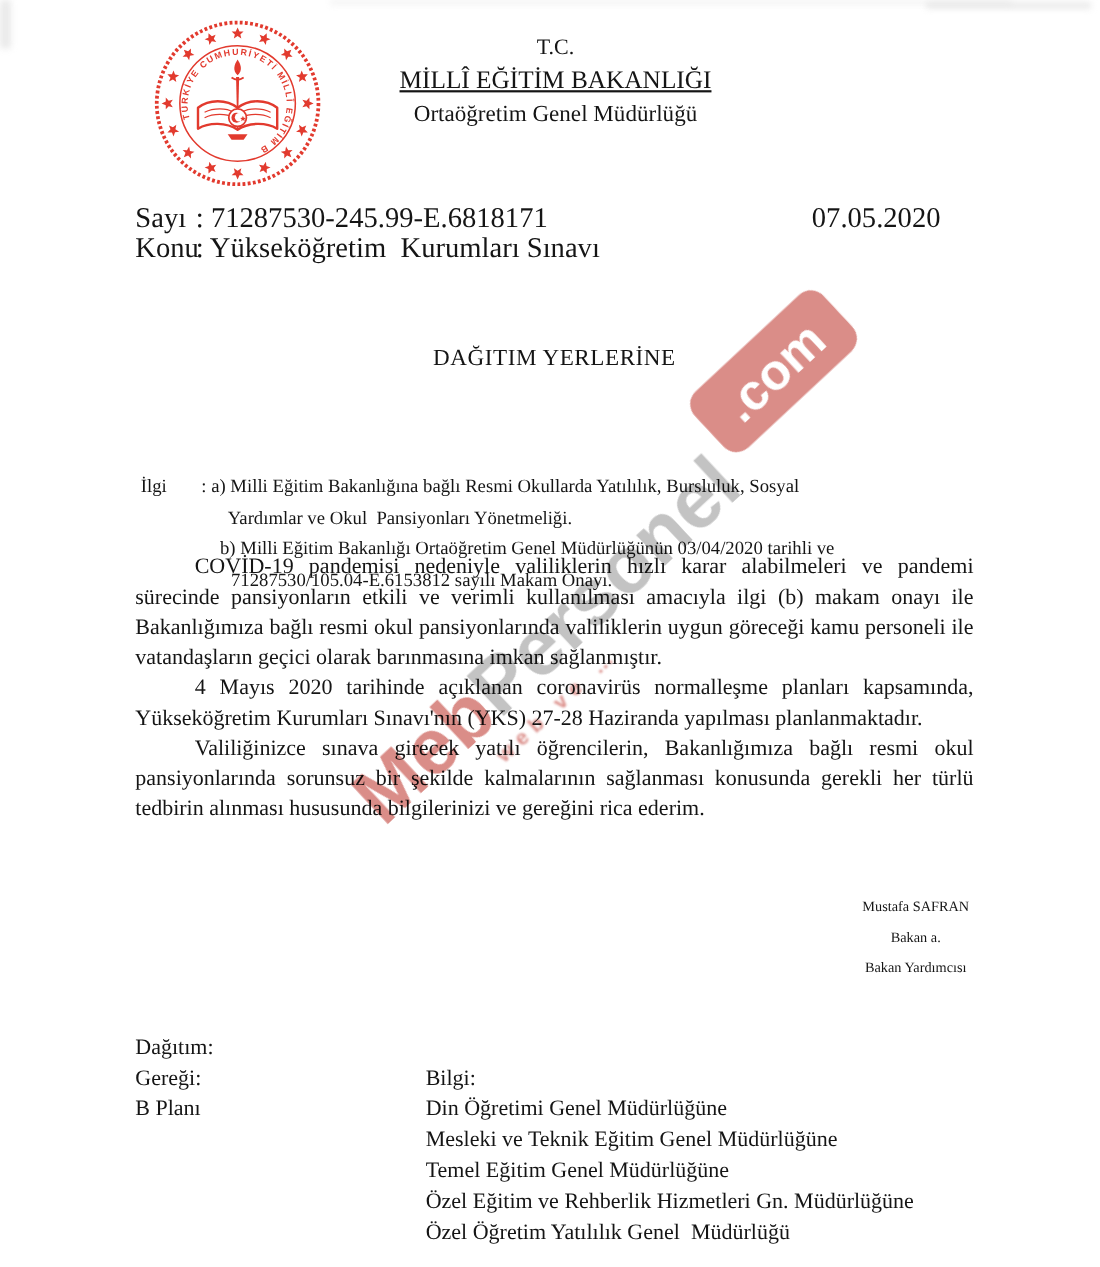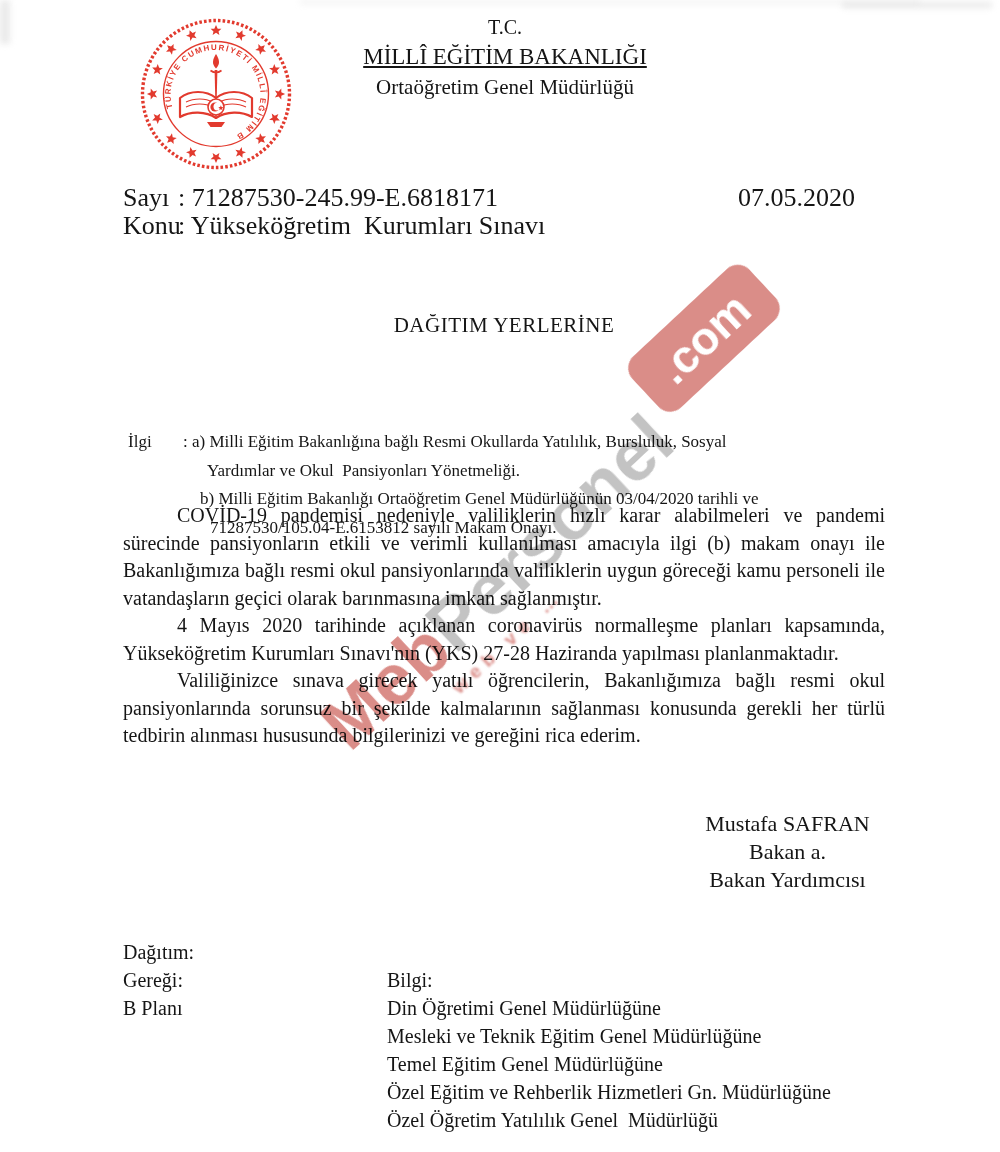--- a/index.html
+++ b/index.html
@@ -3,21 +3,21 @@
 <meta charset="utf-8">
 <style>
   html,body{margin:0;padding:0;background:#e8e8e8;}
   .page{
     position:relative;width:1000px;height:1152px;background:#ffffff;
     font-family:"Liberation Serif", serif;color:#151515;overflow:hidden;
     margin:0 auto;
   }
   
   .emblem{position:absolute;left:136px;top:14px;}
-  .hdr{position:absolute;left:120px;top:12px;width:770px;text-align:center;}
+  .hdr{position:absolute;left:120px;top:28px;width:770px;text-align:center;}
   .hdr .tc{font-size:20px;line-height:30px;}
   .hdr .bak{font-size:23px;line-height:30px;text-decoration:underline;}
   .hdr .mud{font-size:21px;line-height:30px;}
   
   .meta{position:absolute;left:123px;top:184px;width:762px;font-size:26px;line-height:28px;}
   .meta .lbl{display:inline-block;width:55px;}
   .meta .pre{white-space:pre;}
   .meta .date{position:absolute;left:615px;top:0;}
   
   .doc-heading{position:absolute;left:123px;top:313px;width:762px;text-align:center;
@@ -27,22 +27,22 @@
   .ilgi div{white-space:pre;}
   .ilgi .l1 .lbl{display:inline-block;width:55px;padding-left:5px;}
   .ilgi .l2{padding-left:84px;}
   .ilgi .l3{padding-left:77px;}
   .ilgi .l4{padding-left:87px;font-family:Liberation Serif, serif;}
   
   .body-text{position:absolute;left:123px;top:502px;width:762px;font-size:20px;
     line-height:27.5px;text-align:justify;}
   .body-text p{margin:0;text-indent:54px;}
   
-  .signature{position:absolute;left:675px;top:810px;width:225px;text-align:center;
-    font-size:22px;line-height:28px;}
+  .signature{position:absolute;left:720px;top:810px;width:225px;text-align:center;
+    font-size:13px;line-height:28px;}
   
   .dist-left{position:absolute;left:123px;top:938px;font-size:20px;line-height:28px;}
   .dist-right{position:absolute;left:387px;top:966px;font-size:20px;line-height:28px;}
   .dist-right div{white-space:pre;}
   
   .watermark{position:absolute;left:358px;top:688px;height:74px;line-height:74px;
     transform:rotate(-43deg);transform-origin:0 100%;white-space:nowrap;
     font-family:"Liberation Sans", sans-serif;font-weight:bold;font-size:72px;
     mix-blend-mode:multiply;opacity:.6;pointer-events:none;filter:blur(.4px);}
   .wm-red{color:#c24038;}

